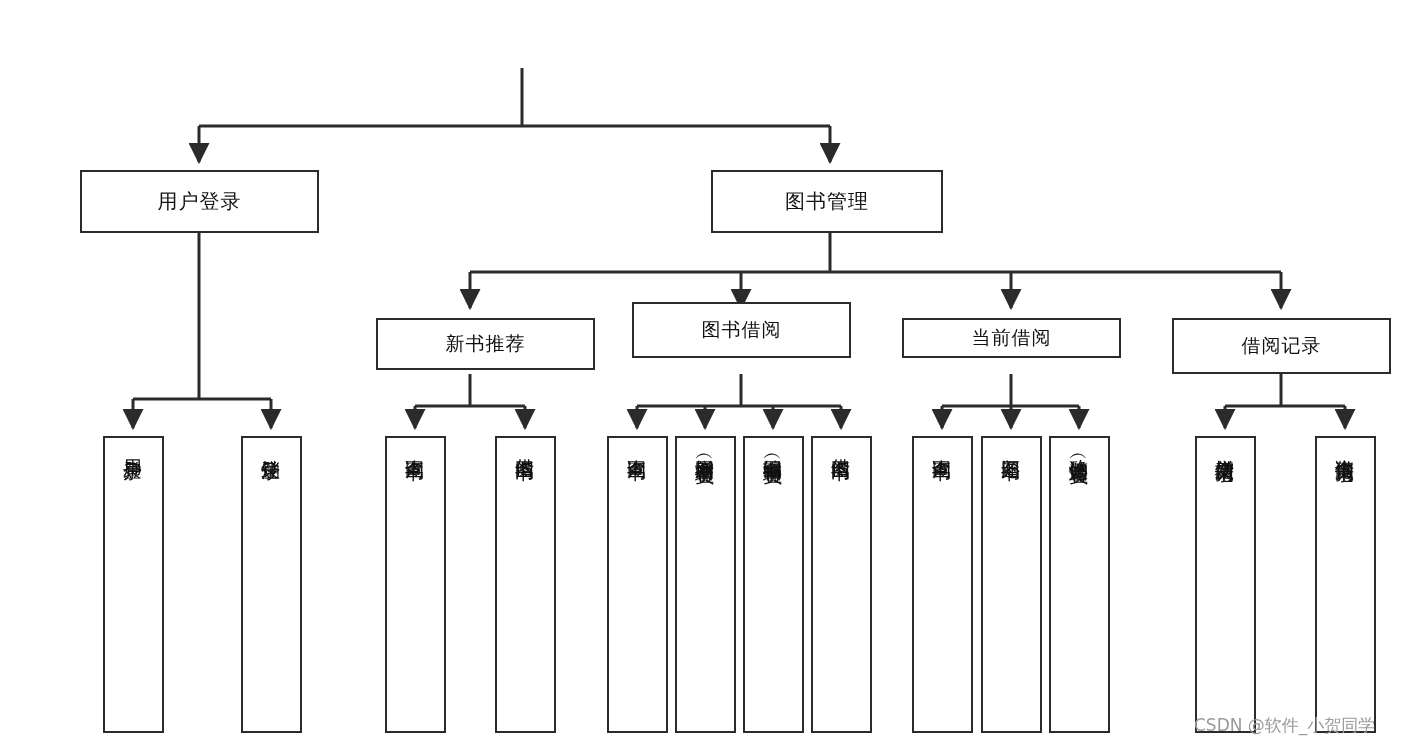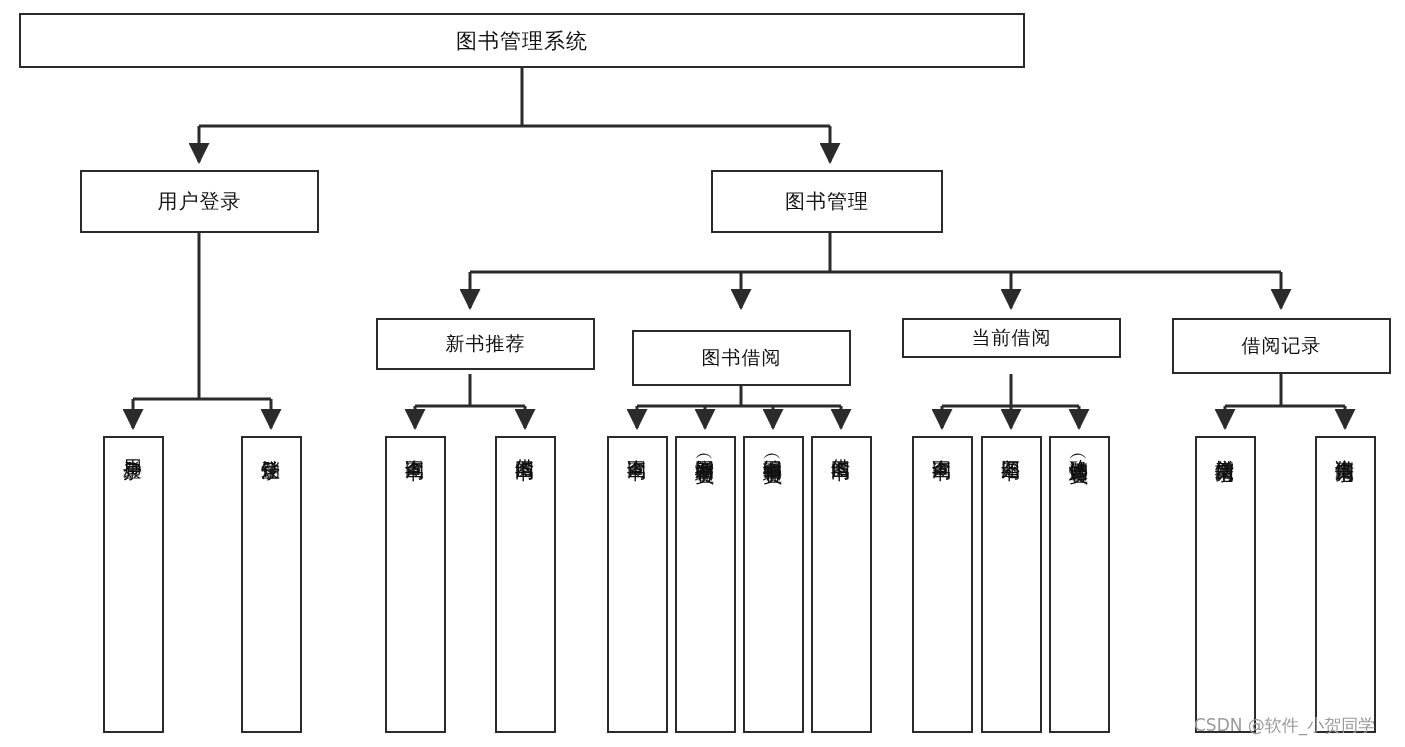--- a/index.html
+++ b/index.html
@@ -121,35 +121,32 @@
       <path d="M 1011 406 L 1011 428" marker-end="url(#arrow)"></path>
       <path d="M 1079 406 L 1079 428" marker-end="url(#arrow)"></path>
 
       <path d="M 1281 374 L 1281 406"></path>
       <path d="M 1225 406 L 1345 406"></path>
       <path d="M 1225 406 L 1225 428" marker-end="url(#arrow)"></path>
       <path d="M 1345 406 L 1345 428" marker-end="url(#arrow)"></path>
     </g>
   </svg>
 
-  <div class="node root" style="left:19px; top:13px; width:1006px; height:55px;">
-    <span class="htext">图书管理系统</span>
-  </div>
 
   <div class="node lvl2" style="left:80px; top:170px; width:239px; height:63px;">
     <span class="htext">用户登录</span>
   </div>
   <div class="node lvl2" style="left:711px; top:170px; width:232px; height:63px;">
     <span class="htext">图书管理</span>
   </div>
 
   <div class="node lvl3" style="left:376px; top:318px; width:219px; height:52px;">
     <span class="htext">新书推荐</span>
   </div>
-  <div class="node lvl3" style="left:632px; top:330px; width:219px; height:56px;">
+  <div class="node lvl3" style="left:632px; top:302px; width:219px; height:56px;">
     <span class="htext">图书借阅</span>
   </div>
   <div class="node lvl3" style="left:902px; top:318px; width:219px; height:40px;">
     <span class="htext">当前借阅</span>
   </div>
   <div class="node lvl3" style="left:1172px; top:318px; width:219px; height:56px;">
     <span class="htext">借阅记录</span>
   </div>
 
   <div class="node leaf" style="left:103px; top:436px; width:61px; height:297px;">

